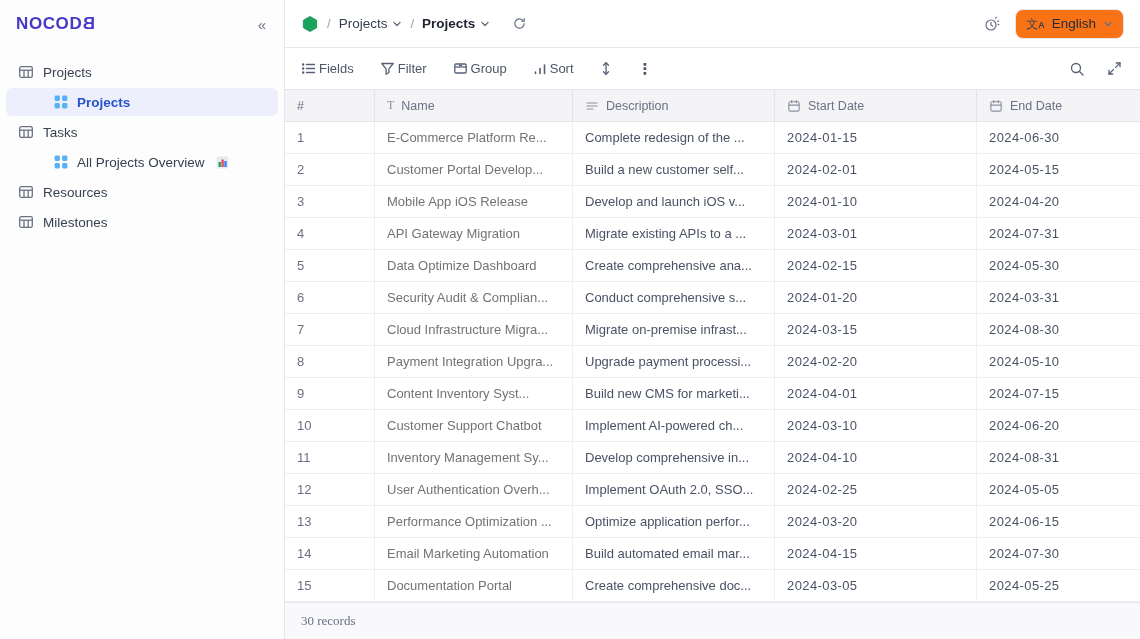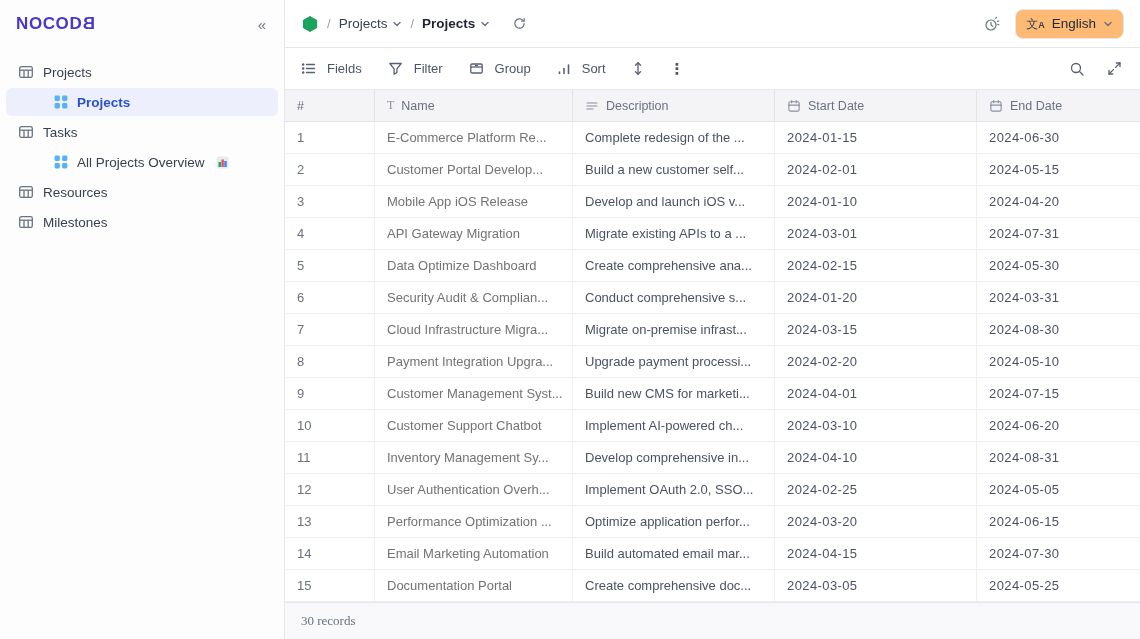--- a/index.html
+++ b/index.html
@@ -33,27 +33,27 @@
   .topbar { height:48px; border-bottom:1px solid #e7e7e9; display:flex; align-items:center; padding:0 16px; }
   .crumbs { display:flex; align-items:center; gap:8px; }
   .crumb-sep { color:#9aa0ae; font-size:13px; }
   .crumb { display:flex; align-items:center; gap:5px; cursor:pointer; color:#374151; font-size:13.5px; }
   .crumb.bold { font-weight:700; color:#1f2332; }
   .chev { color:#6a7184; }
   .refresh-btn { margin-left:14px; color:#6a7184; cursor:pointer; display:flex; }
   .topbar-right { margin-left:auto; display:flex; align-items:center; gap:14px; }
   .clock-btn { color:#6a7184; cursor:pointer; display:flex; }
   .lang-btn { display:flex; align-items:center; gap:7px; border:1px solid #e7e7e9; border-radius:8px;
-              height:30px; padding:0 10px; cursor:pointer; background:#fdba74; color:#1f2937; font-size:13.5px; }
+              height:30px; padding:0 10px; cursor:pointer; background:#f97316; color:#1f2937; font-size:13.5px; }
   .lang-icon { color:#374151; font-size:12px; line-height:1; }
   .lang-icon .small-a { font-size:9px; font-weight:700; }
 
   
   .toolbar { height:42px; border-bottom:1px solid #e7e7e9; display:flex; align-items:center; padding:0 18px 0 16px; gap:26px; }
-  .tool-btn { display:flex; align-items:center; gap:11px; color:#4b5563; font-size:13px; font-weight:500; cursor:pointer; }
+  .tool-btn { display:flex; align-items:center; gap:3px; color:#4b5563; font-size:13px; font-weight:500; cursor:pointer; }
   .tool-icon { color:#566074; display:flex; }
   .kebab { font-size:15px; color:#4b5563; letter-spacing:0; cursor:pointer; font-weight:700; }
   .toolbar-right { margin-left:auto; display:flex; align-items:center; gap:22px; }
 
   
   .grid { flex:1; display:flex; flex-direction:column; min-height:0; }
   .grid-header, .grid-row { display:grid; grid-template-columns:90px 198px 202px 202px 1fr; }
   .grid-header { height:32px; background:#f4f4f6; border-bottom:1px solid #e4e4e8; }
   .hcell { display:flex; align-items:center; gap:7px; padding:0 12px; font-size:12.5px; font-weight:500; color:#6a7184;
            border-right:1px solid #e4e4e8; overflow:hidden; white-space:nowrap; }
@@ -396,21 +396,21 @@
         <div class="grid-row">
           <div class="cell num">8</div>
           <div class="cell name">Payment Integration Upgra...</div>
           <div class="cell desc">Upgrade payment processi...</div>
           <div class="cell date">2024-02-20</div>
           <div class="cell date">2024-05-10</div>
         </div>
 
         <div class="grid-row">
           <div class="cell num">9</div>
-          <div class="cell name">Customer Management Syst...</div>
+          <div class="cell name">Content Inventory Syst...</div>
           <div class="cell desc">Build new CMS for marketi...</div>
           <div class="cell date">2024-04-01</div>
           <div class="cell date">2024-07-15</div>
         </div>
 
         <div class="grid-row">
           <div class="cell num">10</div>
           <div class="cell name">Customer Support Chatbot</div>
           <div class="cell desc">Implement AI-powered ch...</div>
           <div class="cell date">2024-03-10</div>

